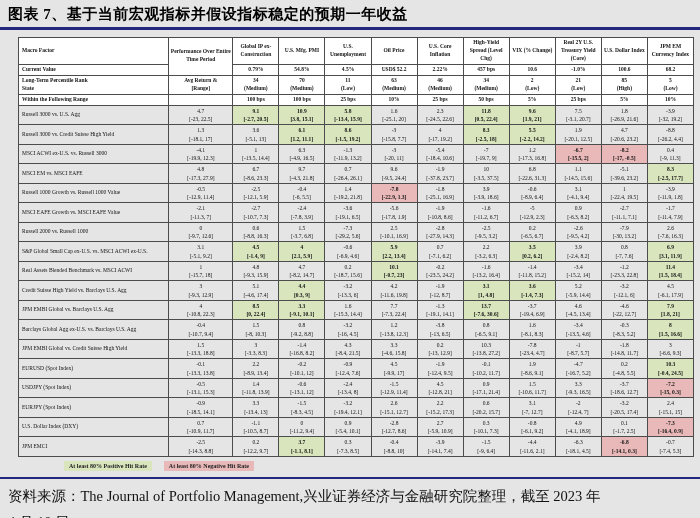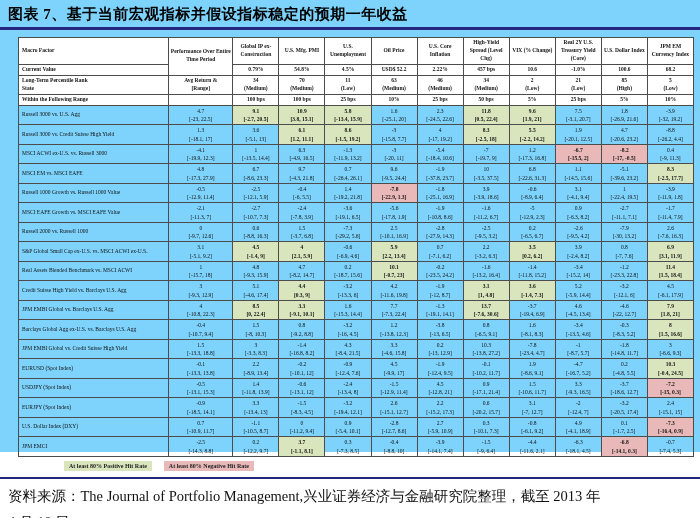--- a/index.html
+++ b/index.html
@@ -1,17 +1,17 @@
 <!DOCTYPE html>
 <html><head>
 <meta charset="utf-8">
 <style>
   html,body{margin:0;padding:0;background:#fff;}
   body{width:700px;height:518px;font-family:"Liberation Serif","DejaVu Serif",serif;color:#141414;overflow:hidden;}
-  .page{position:relative;width:700px;height:452px;background:#7dd3fc;}
+  .page{position:relative;width:700px;height:518px;background:#e5e5e5;}
   .title-block{padding:5px 8px 3px 8px;}
   .title-block h1{margin:0;font-size:15px;font-weight:bold;letter-spacing:0.5px;color:#000;}
   .rule{height:3px;background:#23277e;width:700px;}
   .rule.thin{height:2.5px;}
   .table-wrap{margin:7px 6px 0 18px;}
   table{border-collapse:collapse;width:676px;table-layout:fixed;font-size:5.5px;}
   .c-lbl{width:150px}.c-perf{width:64px}.c-data{width:46px}
   th,td{border:1px solid #4c4c4c;padding:1px 1px;text-align:center;vertical-align:middle;line-height:1.45;overflow:hidden;}
   th{font-weight:bold;background:#fff;}
   th.lbl,td.lblcell{text-align:left;padding-left:3px;}
@@ -975,17 +975,17 @@
   </div>
 
   <div class="legend">
     <span class="lg pos">At least 80% Positive Hit Rate</span>
     <span class="lg neg">At least 80% Negative Hit Rate</span>
   </div>
 
   <div class="rule thin bottom-rule"></div>
 
   <div class="source">
-    <div>资料来源：The Journal of Portfolio Management,兴业证券经济与金融研究院整理，截至 2013 年</div>
+    <div>资料来源：The Journal of Portfolio Management,兴业证券经济与金融研究院整理，截至 2023 年</div>
     <div>4 月 10 日</div>
   </div>
 
 </div>
 
 </body></html>

